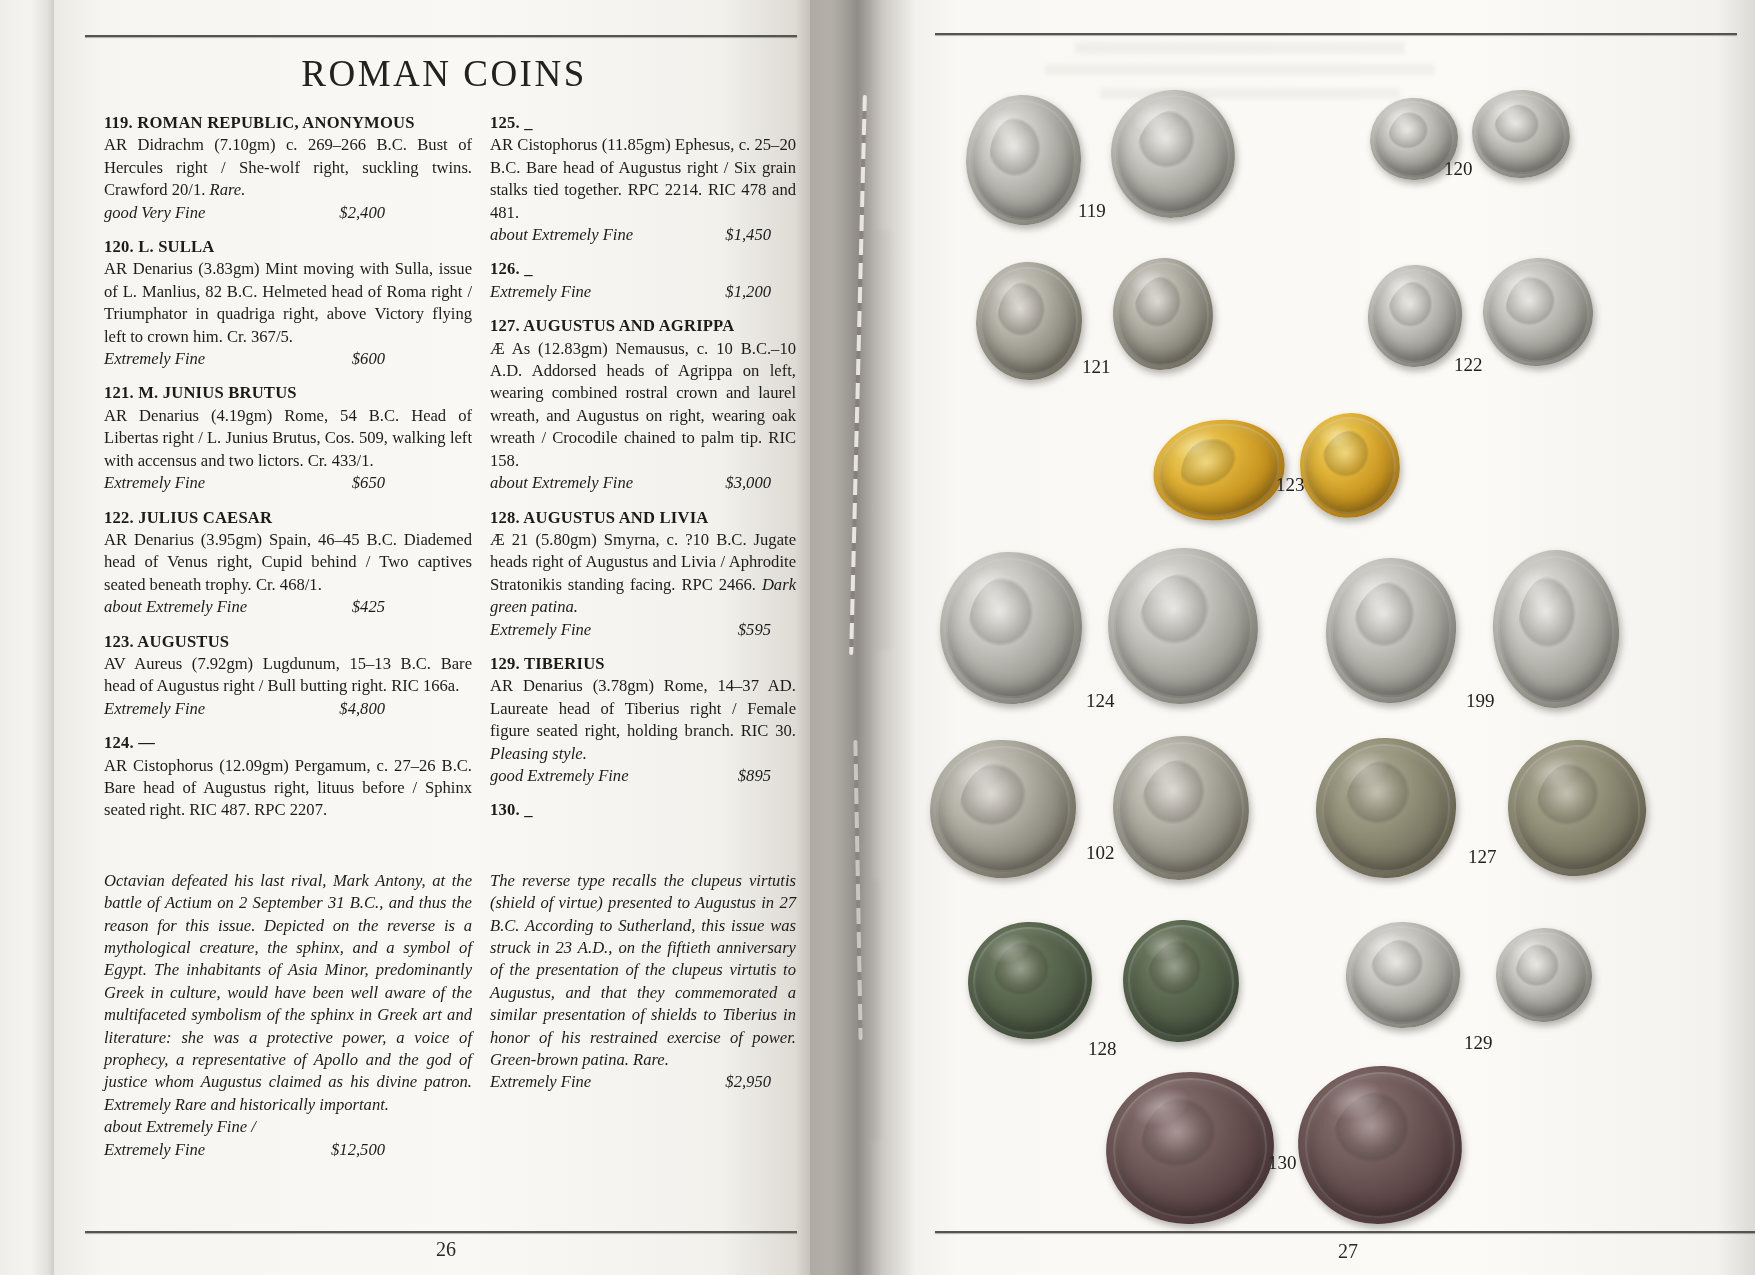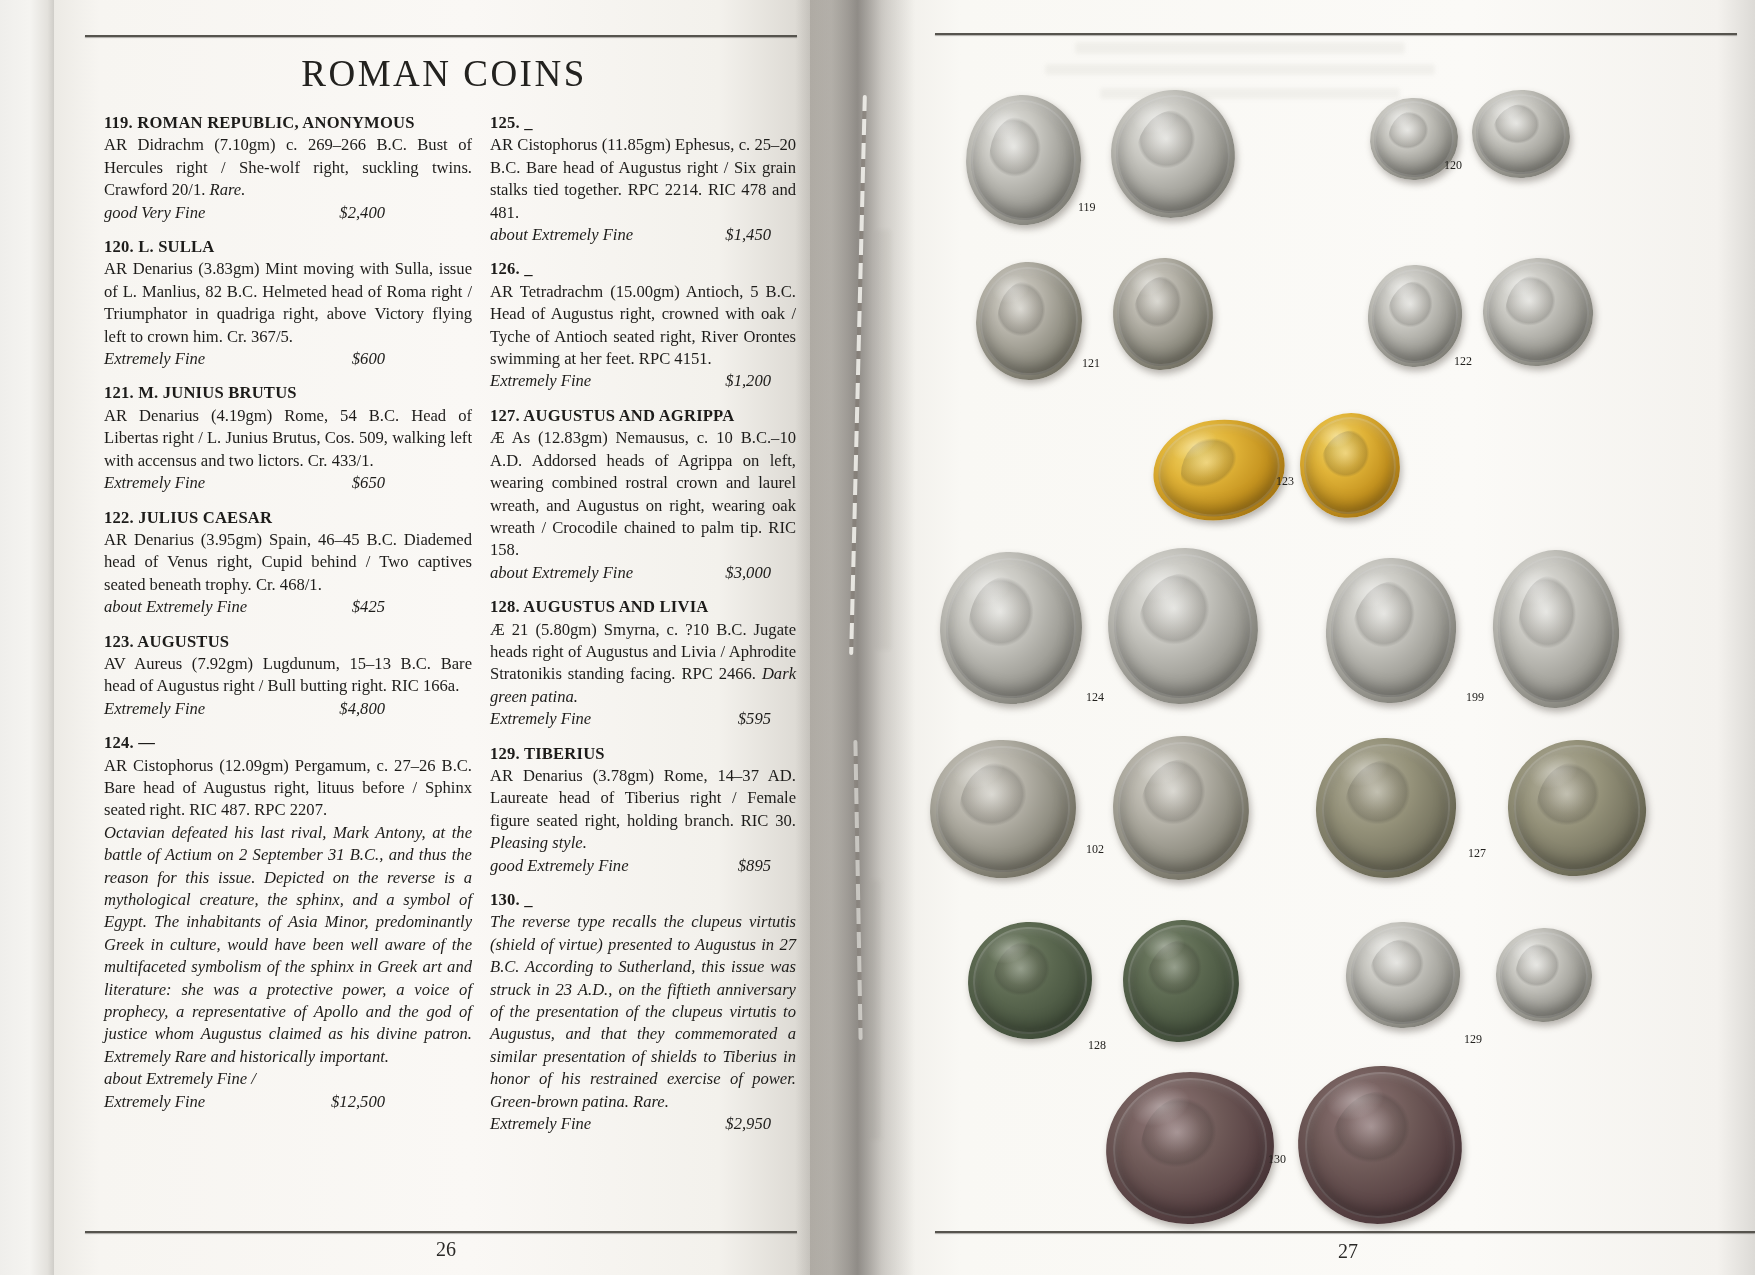--- a/index.html
+++ b/index.html
@@ -42,21 +42,21 @@
     text-align:center;font-size:37px;letter-spacing:2.5px;color:#23221f;
     font-weight:normal;
   }
   .columns{position:absolute;top:112px;}
   .col{position:absolute;top:0;color:#1d1c1a;font-size:16.6px;line-height:22.4px;}
   .col-1{left:50px;width:368px;}
   .col-2{left:436px;width:306px;}
   .entry{margin-bottom:12px;}
   .entry-heading{font-weight:bold;letter-spacing:.2px;}
   .entry-body{text-align:justify;}
-  .entry-body i, .entry-note{font-style:italic;}
+  .entry-body i, .entry-note{font-style:italic;margin-top:48px;}
   .entry-note{text-align:justify;}
   .grade-line{display:flex;justify-content:space-between;width:281px;font-style:italic;}
   .grade-line .price{text-align:right;}
   .pagenum{position:absolute;font-size:20px;color:#2a2927;}
   
   .coin{position:absolute;box-shadow:2px 4px 7px rgba(70,62,54,.38);}
   .coin .device{
     position:absolute;left:20%;top:16%;width:56%;height:64%;
     border-radius:54% 46% 48% 52% / 58% 54% 46% 42%;
     background:radial-gradient(closest-side at 42% 36%,rgba(255,255,255,.30),rgba(90,85,78,.18) 62%,rgba(40,38,34,.22) 88%,rgba(0,0,0,0) 100%);
@@ -70,21 +70,21 @@
     content:"";position:absolute;left:16%;top:10%;width:36%;height:24%;
     border-radius:50%;transform:rotate(-16deg);
     background:radial-gradient(closest-side,rgba(255,255,255,.34),rgba(255,255,255,0));
   }
   .m-silver{background:radial-gradient(ellipse at 38% 32%,#e9e9e5 0%,#c9c8c2 28%,#a3a29b 55%,#7b7a72 80%,#5a5951 100%);}
   .m-silver-toned{background:radial-gradient(ellipse at 38% 32%,#d9d7cf 0%,#b5b2a8 30%,#8e8c80 58%,#6a6759 82%,#4b4940 100%);}
   .m-gold{background:radial-gradient(ellipse at 36% 30%,#f2d566 0%,#e0b338 30%,#c5931f 58%,#a37413 80%,#7e590b 100%);}
   .m-gray-bronze{background:radial-gradient(ellipse at 38% 32%,#b6b3a0 0%,#949179 35%,#74725e 65%,#55533f 88%,#403e30 100%);}
   .m-green-bronze{background:radial-gradient(ellipse at 38% 32%,#79856c 0%,#5b6850 35%,#47543f 65%,#333f2f 88%,#242e23 100%);}
   .m-dark-bronze{background:radial-gradient(ellipse at 38% 32%,#92797a 0%,#6f5a58 35%,#553f41 65%,#3c2c2f 88%,#2a1f22 100%);}
-  .plate-num{position:absolute;font-size:12px;color:#23221f;}
+  .plate-num{position:absolute;font-size:19px;color:#23221f;}
   .ghost{position:absolute;background:rgba(110,108,104,.07);filter:blur(2px);border-radius:3px;pointer-events:none;}
 </style>
 </head>
 <body>
 
 <div class="scan">
 
   <div class="fore-edge"></div>
 
   <div class="page page-left">
@@ -150,21 +150,20 @@
           <div class="entry">
             <div class="entry-heading">125. _</div>
             <div class="entry-body">AR Cistophorus (11.85gm) Ephesus, c. 25–20 B.C. Bare head of Augustus right / Six grain stalks tied together. RPC 2214. RIC 478 and 481.</div>
             <div class="grade-line">
               <span class="grade">about Extremely Fine</span>
               <span class="price">$1,450</span>
             </div>
           </div>
           <div class="entry">
             <div class="entry-heading">126. _</div>
-            <div class="entry-body">AR Tetradrachm (15.00gm) Antioch, 5 B.C. Head of Augustus right, crowned with oak / Tyche of Antioch seated right, River Orontes swimming at her feet. RPC 4151.</div>
             <div class="grade-line">
               <span class="grade">Extremely Fine</span>
               <span class="price">$1,200</span>
             </div>
           </div>
           <div class="entry">
             <div class="entry-heading">127. AUGUSTUS AND AGRIPPA</div>
             <div class="entry-body">Æ As (12.83gm) Nemausus, c. 10 B.C.–10 A.D. Addorsed heads of Agrippa on left, wearing combined rostral crown and laurel wreath, and Augustus on right, wearing oak wreath / Crocodile chained to palm tip. RIC 158.</div>
             <div class="grade-line">
               <span class="grade">about Extremely Fine</span>

